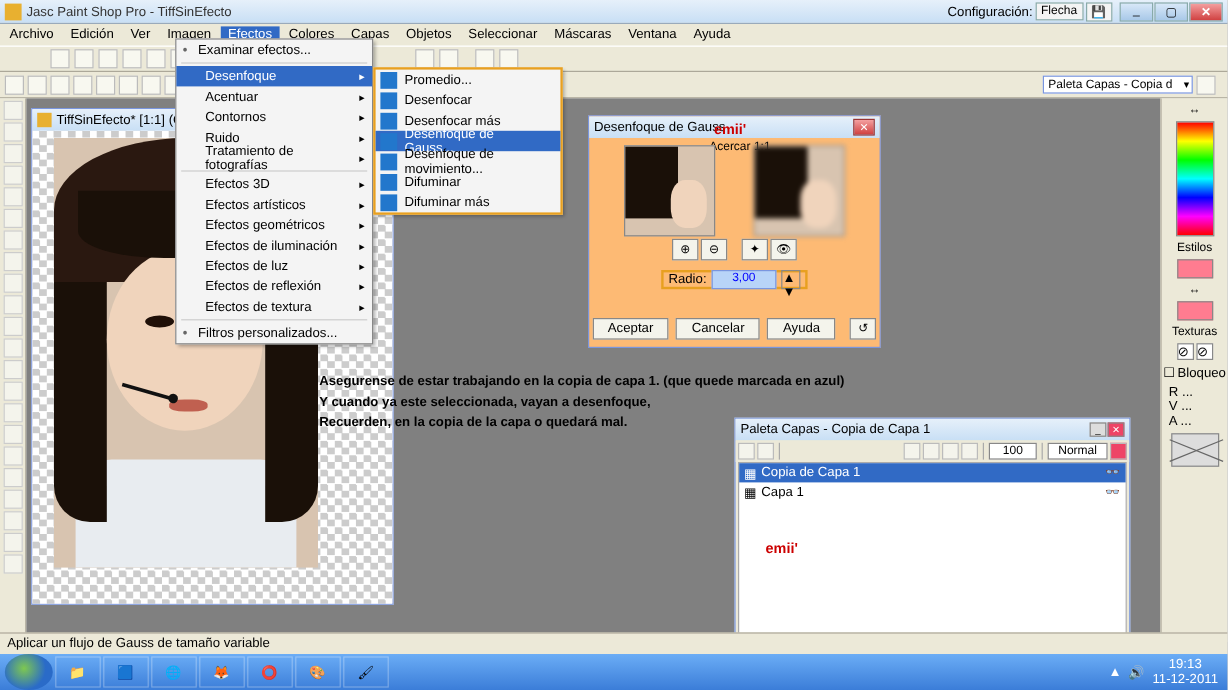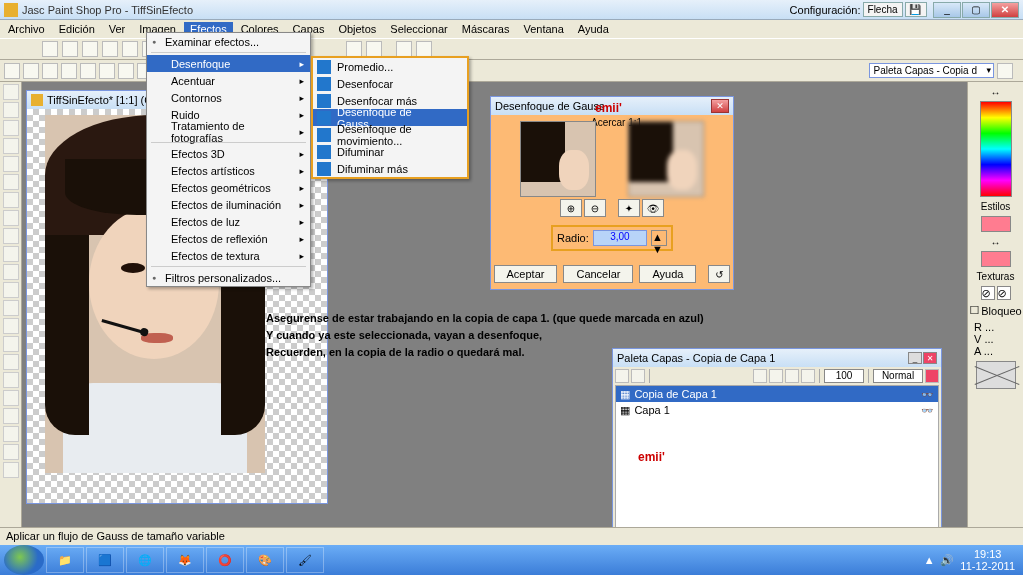--- a/index.html
+++ b/index.html
@@ -68,21 +68,21 @@
 .dialog .body { padding: 6px; }
 .dialog .previews { display: flex; gap: 32px; justify-content: center; }
 .dialog .prev { width: 76px; height: 76px; border: 1px solid #888; background: #d8c4b0; position: relative; overflow: hidden; }
 .dialog .prev .h { position: absolute; top: 0; left: 0; right: 30px; height: 60px; background: #1a1008; }
 .dialog .prev .f { position: absolute; top: 28px; right: 6px; width: 30px; height: 40px; background: #f0d4bc; border-radius: 40%; }
 .dialog .prev.blur { filter: blur(2px); }
 .dialog .sig { position: absolute; left: 104px; top: 4px; color: #c00; font-weight: bold; font-size: 12px; }
 .dialog .ac { position: absolute; left: 100px; top: 20px; font-size: 10px; }
 .dialog .zbtns { position: absolute; top: 102px; left: 0; right: 0; display: flex; justify-content: center; gap: 2px; }
 .dialog .zbtn { width: 22px; height: 18px; border: 1px solid #888; background: #f4f4ec; font-size: 10px; display: flex; align-items: center; justify-content: center; }
-.dialog .radio { position: absolute; top: 128px; left: 60px; right: 60px; height: 26px; border: 2px solid #e8a020; display: flex; align-items: center; padding: 0 4px; gap: 4px; }
+.dialog .radio { position: absolute; top: 128px; left: 60px; right: 60px; height: 16px; border: 2px solid #e8a020; display: flex; align-items: center; padding: 0 4px; gap: 4px; }
 .dialog .radio .inp { flex: 1; height: 16px; border: 1px solid #7a96df; background: #fff; color: #00f; background: #b8d4f8; text-align: center; font-size: 10px; }
 .dialog .radio .spin { width: 16px; height: 16px; border: 1px solid #888; display: flex; flex-direction: column; font-size: 6px; }
 .dialog .dbtns { position: absolute; bottom: 6px; left: 0; right: 0; display: flex; justify-content: center; gap: 6px; }
 .dialog .dbtn { padding: 2px 12px; border: 1px solid #888; background: #f4f4ec; font-size: 11px; }
 .layers { position: absolute; left: 612px; top: 348px; width: 330px; height: 188px; background: #ece9d8; border: 1px solid #7a96df; }
 .layers .lhdr { height: 18px; background: linear-gradient(#e6f0fa,#c8dff5); display: flex; align-items: center; padding: 0 4px; font-size: 11px; justify-content: space-between; text-align: right; }
 .layers .lhdr .xbtns { display: flex; gap: 1px; }
 .layers .lhdr .xb { width: 14px; height: 12px; border: 1px solid #888; background: #ddd; font-size: 8px; display: flex; align-items: center; justify-content: center; }
 .layers .ltb { height: 18px; background: #ece9d8; display: flex; align-items: center; padding: 0 2px; gap: 2px; }
 .layers .ltb .ti { width: 14px; height: 14px; border: 1px solid #bbb; background: #f4f4ec; }
@@ -367,21 +367,21 @@
       <div class="dbtn">Cancelar</div>
       <div class="dbtn">Ayuda</div>
       <div class="zbtn" style="margin-left:6px">↺</div>
     </div>
   </div>
 </div>
 
 <div class="instructions">
   <div>Asegurense de estar trabajando en la copia de capa 1. (que quede marcada en azul)</div>
   <div>Y cuando ya este seleccionada, vayan a desenfoque,</div>
-  <div>Recuerden, en la copia de la radio o quedará mal.</div>
+  <div>Recuerden, en la copia de la capa o quedará mal.</div>
 </div>
 
 <div class="layers">
   <div class="lhdr">
     <span>Paleta Capas - Copia de Capa 1</span>
     <div class="xbtns">
         <div class="xb">_</div>
         <div class="xb" style="background:#e46;color:#fff">✕</div>
       </div>
   </div>

